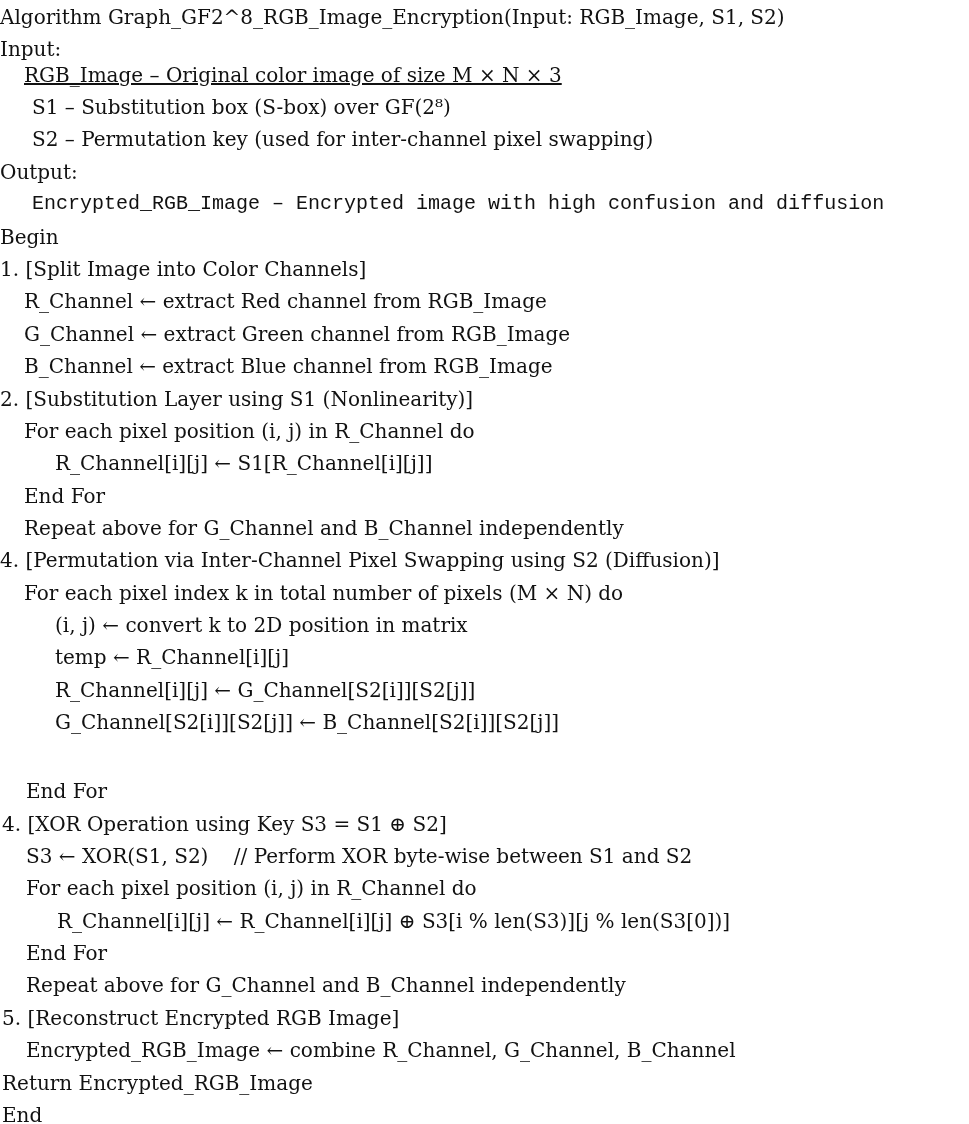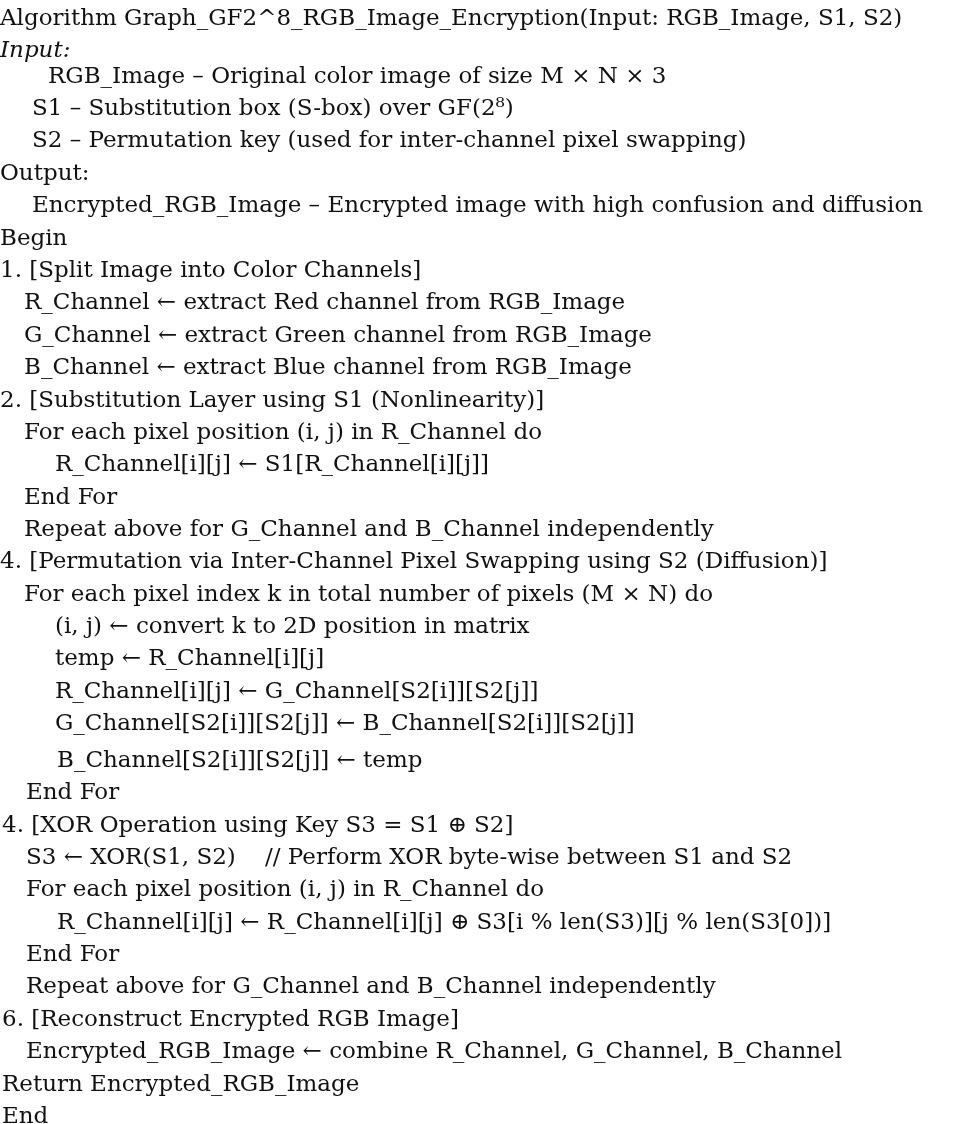--- a/index.html
+++ b/index.html
@@ -1,64 +1,63 @@
 <!DOCTYPE html>
 <html><head>
 <meta charset="utf-8">
 <style>
   html, body { margin: 0; padding: 0; background: #ffffff; }
   body { width: 969px; height: 1124px; overflow: hidden; position: relative; }
   .doc {
     position: absolute; left: 0; top: 0; width: 969px; height: 1124px;
     font-family: "DejaVu Serif", "Liberation Serif", serif;
-    font-size: 23px; color: #111111;
+    font-size: 20px; color: #111111;
   }
   .line {
     position: absolute; white-space: pre; line-height: 32px; height: 32px;
     transform-origin: left center;
   }
 </style>
 </head>
 <body>
 
 <div class="doc">
   <div class="line" style="top:1px;left:0px;">Algorithm Graph_GF2^8_RGB_Image_Encryption(Input: RGB_Image, S1, S2)</div>
-  <div class="line" style="top:33px;left:0px;font-style:italic;">Input:</div>
-  <div class="line" style="top:59px;left:48px;">RGB_Image – Original color image of size M × N × 3</div>
+  <div class="line" style="top:33px;left:0px;">Input:</div>
+  <div class="line" style="top:59px;left:24px;text-decoration:underline;">RGB_Image – Original color image of size M × N × 3</div>
   <div class="line" style="top:91px;left:32px;">S1 – Substitution box (S-box) over GF(2⁸)</div>
   <div class="line" style="top:123px;left:32px;">S2 – Permutation key (used for inter-channel pixel swapping)</div>
   <div class="line" style="top:156px;left:0px;">Output:</div>
-  <div class="line" style="top:188px;left:32px;">Encrypted_RGB_Image – Encrypted image with high confusion and diffusion</div>
+  <div class="line" style="top:188px;left:32px;font-family:Liberation Mono, monospace;">Encrypted_RGB_Image – Encrypted image with high confusion and diffusion</div>
   <div class="line" style="top:221px;left:0px;">Begin</div>
 
   <div class="line" style="top:253px;left:0px;">1. [Split Image into Color Channels]</div>
   <div class="line" style="top:318px;left:24px;">G_Channel ← extract Green channel from RGB_Image</div>
   <div class="line" style="top:285px;left:24px;">R_Channel ← extract Red channel from RGB_Image</div>
   <div class="line" style="top:350px;left:24px;">B_Channel ← extract Blue channel from RGB_Image</div>
 
   <div class="line" style="top:383px;left:0px;">2. [Substitution Layer using S1 (Nonlinearity)]</div>
   <div class="line" style="top:415px;left:24px;">For each pixel position (i, j) in R_Channel do</div>
   <div class="line" style="top:447px;left:55px;">R_Channel[i][j] ← S1[R_Channel[i][j]]</div>
   <div class="line" style="top:480px;left:24px;">End For</div>
   <div class="line" style="top:512px;left:24px;">Repeat above for G_Channel and B_Channel independently</div>
 
   <div class="line" style="top:544px;left:0px;">4. [Permutation via Inter-Channel Pixel Swapping using S2 (Diffusion)]</div>
   <div class="line" style="top:577px;left:24px;text-align:right;">For each pixel index k in total number of pixels (M × N) do</div>
   <div class="line" style="top:609px;left:55px;">(i, j) ← convert k to 2D position in matrix</div>
   <div class="line" style="top:641px;left:55px;">temp ← R_Channel[i][j]</div>
   <div class="line" style="top:674px;left:55px;">R_Channel[i][j] ← G_Channel[S2[i]][S2[j]]</div>
   <div class="line" style="top:706px;left:55px;">G_Channel[S2[i]][S2[j]] ← B_Channel[S2[i]][S2[j]]</div>
-  <div class="line" style="top:743px;left:57px;">B_Channel[S2[i]][S2[j]] ← temp</div>
   <div class="line" style="top:775px;left:26px;">End For</div>
 
   <div class="line" style="top:808px;left:2px;">4. [XOR Operation using Key S3 = S1 ⊕ S2]</div>
   <div class="line" style="top:840px;left:26px;">S3 ← XOR(S1, S2)    // Perform XOR byte-wise between S1 and S2</div>
   <div class="line" style="top:872px;left:26px;">For each pixel position (i, j) in R_Channel do</div>
   <div class="line" style="top:905px;left:57px;text-align:right;">R_Channel[i][j] ← R_Channel[i][j] ⊕ S3[i % len(S3)][j % len(S3[0])]</div>
   <div class="line" style="top:937px;left:26px;">End For</div>
   <div class="line" style="top:969px;left:26px;">Repeat above for G_Channel and B_Channel independently</div>
 
-  <div class="line" style="top:1002px;left:2px;">6. [Reconstruct Encrypted RGB Image]</div>
+  <div class="line" style="top:1002px;left:2px;">5. [Reconstruct Encrypted RGB Image]</div>
   <div class="line" style="top:1067px;left:2px;">Return Encrypted_RGB_Image</div>
 
   <div class="line" style="top:1034px;left:26px;">Encrypted_RGB_Image ← combine R_Channel, G_Channel, B_Channel</div>
   <div class="line" style="top:1099px;left:2px;">End</div>
 </div>
 
 </body></html>

